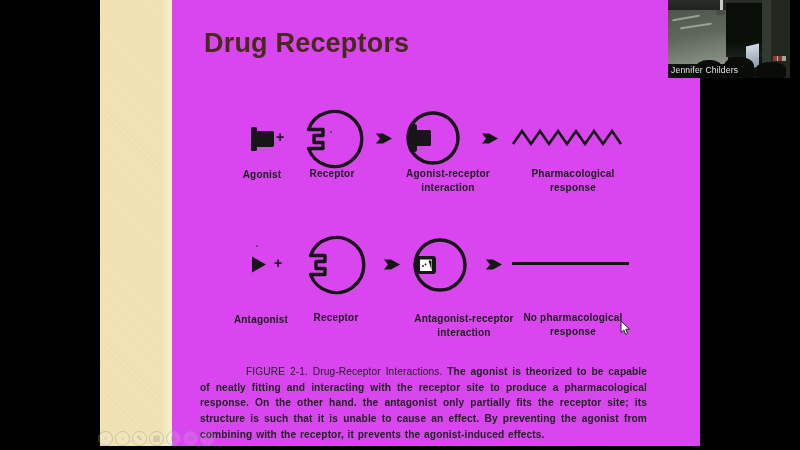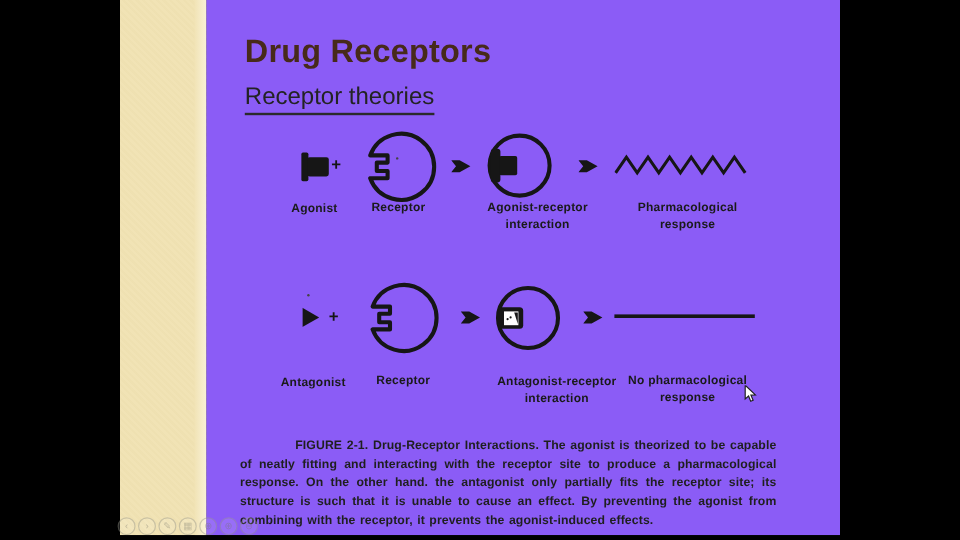--- a/index.html
+++ b/index.html
@@ -7,21 +7,21 @@
          font-family:"Liberation Sans",sans-serif;}
 
   
   .beige-col{position:absolute;left:100px;top:0;width:72px;height:446px;background:#f1e3b5;}
   .beige-col::after{content:"";position:absolute;right:0;top:0;width:10px;height:100%;
     background:linear-gradient(90deg,#f1e3b5,#f9f1d6);}
   .beige-texture{position:absolute;inset:0;opacity:.25;
     background:repeating-linear-gradient(45deg,#e8d9a6 0 2px,transparent 2px 4px);}
 
   
-  .slide{position:absolute;left:172px;top:0;width:528px;height:446px;background:#8b5cf6;}
+  .slide{position:absolute;left:172px;top:0;width:528px;height:446px;background:#d946ef;}
 
   .title{position:absolute;left:32px;top:28px;font-size:27px;font-weight:bold;
     color:#472a1a;letter-spacing:.2px;}
   .subtitle{position:absolute;left:32px;top:70px;font-size:20px;color:#232323;
     border-bottom:2px solid #2a2a2a;padding-bottom:1px;}
 
   
   .fig{position:absolute;}
   .fig svg{display:block;}
   .plus{position:absolute;font-size:14px;font-weight:bold;color:#151515;}
@@ -29,21 +29,21 @@
   .scan-dot{position:absolute;width:2px;height:2px;background:#444;border-radius:50%;}
 
   .fig-label{position:absolute;transform:translateX(-50%);text-align:center;
     font-size:10px;font-weight:bold;color:#1a1a1a;letter-spacing:.2px;line-height:13.5px;
     white-space:nowrap;}
 
   
   .caption{position:absolute;left:28px;top:354px;width:447px;
     font-size:10.2px;line-height:15.6px;color:#1f1f1f;text-align:justify;
     font-weight:600;letter-spacing:.1px;word-spacing:.8px;}
-  .caption b{font-weight:700;padding-left:46px;}
+  .caption b{font-weight:400;padding-left:46px;}
 
   
   .ss-toolbar{position:absolute;left:98px;top:431px;display:flex;gap:2px;opacity:.45;}
   .ss-icon{width:13px;height:13px;border-radius:50%;border:1px solid #9a9a8e;
     background:rgba(255,255,255,.25);color:#8a8a80;font-size:8px;line-height:13px;
     text-align:center;overflow:hidden;}
 
   .bottom-bar{position:absolute;left:0;top:446px;width:800px;height:4px;background:#000;}
 
   
@@ -76,21 +76,20 @@
 
 <div class="stage">
 
   <div class="beige-col">
     <div class="beige-texture"></div>
   </div>
 
   <div class="slide">
 
     <div class="title">Drug Receptors</div>
-    <div class="subtitle">Receptor theories</div>
 
     <div class="fig" style="left:79px;top:126px;">
       <svg width="24" height="26" viewBox="0 0 24 26">
         <rect x="0" y="1" width="6" height="24" rx="1.5" fill="#161616"></rect>
         <rect x="5" y="5" width="18" height="16" rx="2" fill="#161616"></rect>
       </svg>
     </div>
     <div class="plus" style="left:104px;top:129px;">+</div>
     <div class="fig" style="left:131px;top:108px;">
       <svg width="62" height="62" viewBox="0 0 62 62">
@@ -193,20 +192,37 @@
     <div class="ss-icon">›</div>
     <div class="ss-icon">✎</div>
     <div class="ss-icon">▦</div>
     <div class="ss-icon">⊕</div>
     <div class="ss-icon">⊕</div>
     <div class="ss-icon">⊖</div>
   </div>
 
   <div class="bottom-bar"></div>
 
+  <div class="webcam">
+    <div class="wc-ceiling"></div>
+    <div class="wc-wall-left"></div>
+    <div class="wc-streak" style="left:4px;top:17px;width:28px;transform:rotate(-10deg);"></div>
+    <div class="wc-streak" style="left:12px;top:25px;width:32px;transform:rotate(-9deg);"></div>
+    <div class="wc-pole"></div>
+    <div class="wc-fixture"></div>
+    <div class="wc-screen"></div>
+    <div class="wc-strip"></div>
+    <div class="wc-right"></div>
+    <div class="wc-window"></div>
+    <div class="wc-redmark"></div>
+    <div class="wc-chair" style="left:28px;top:60px;width:26px;height:18px;"></div>
+    <div class="wc-chair" style="left:56px;top:57px;width:30px;height:21px;"></div>
+    <div class="wc-chair" style="left:88px;top:62px;width:30px;height:16px;"></div>
+    <div class="wc-name">Jennifer Childers</div>
+  </div>
 
   <div class="cursor">
     <svg width="12" height="15" viewBox="0 0 12 15">
       <path d="M1,0 L1,11.5 L3.8,9 L5.6,13.4 L7.6,12.5 L5.8,8.3 L9.5,8.1 Z" fill="#ffffff" stroke="#222" stroke-width="1"></path>
     </svg>
   </div>
 
 </div>
 
 </body></html>

